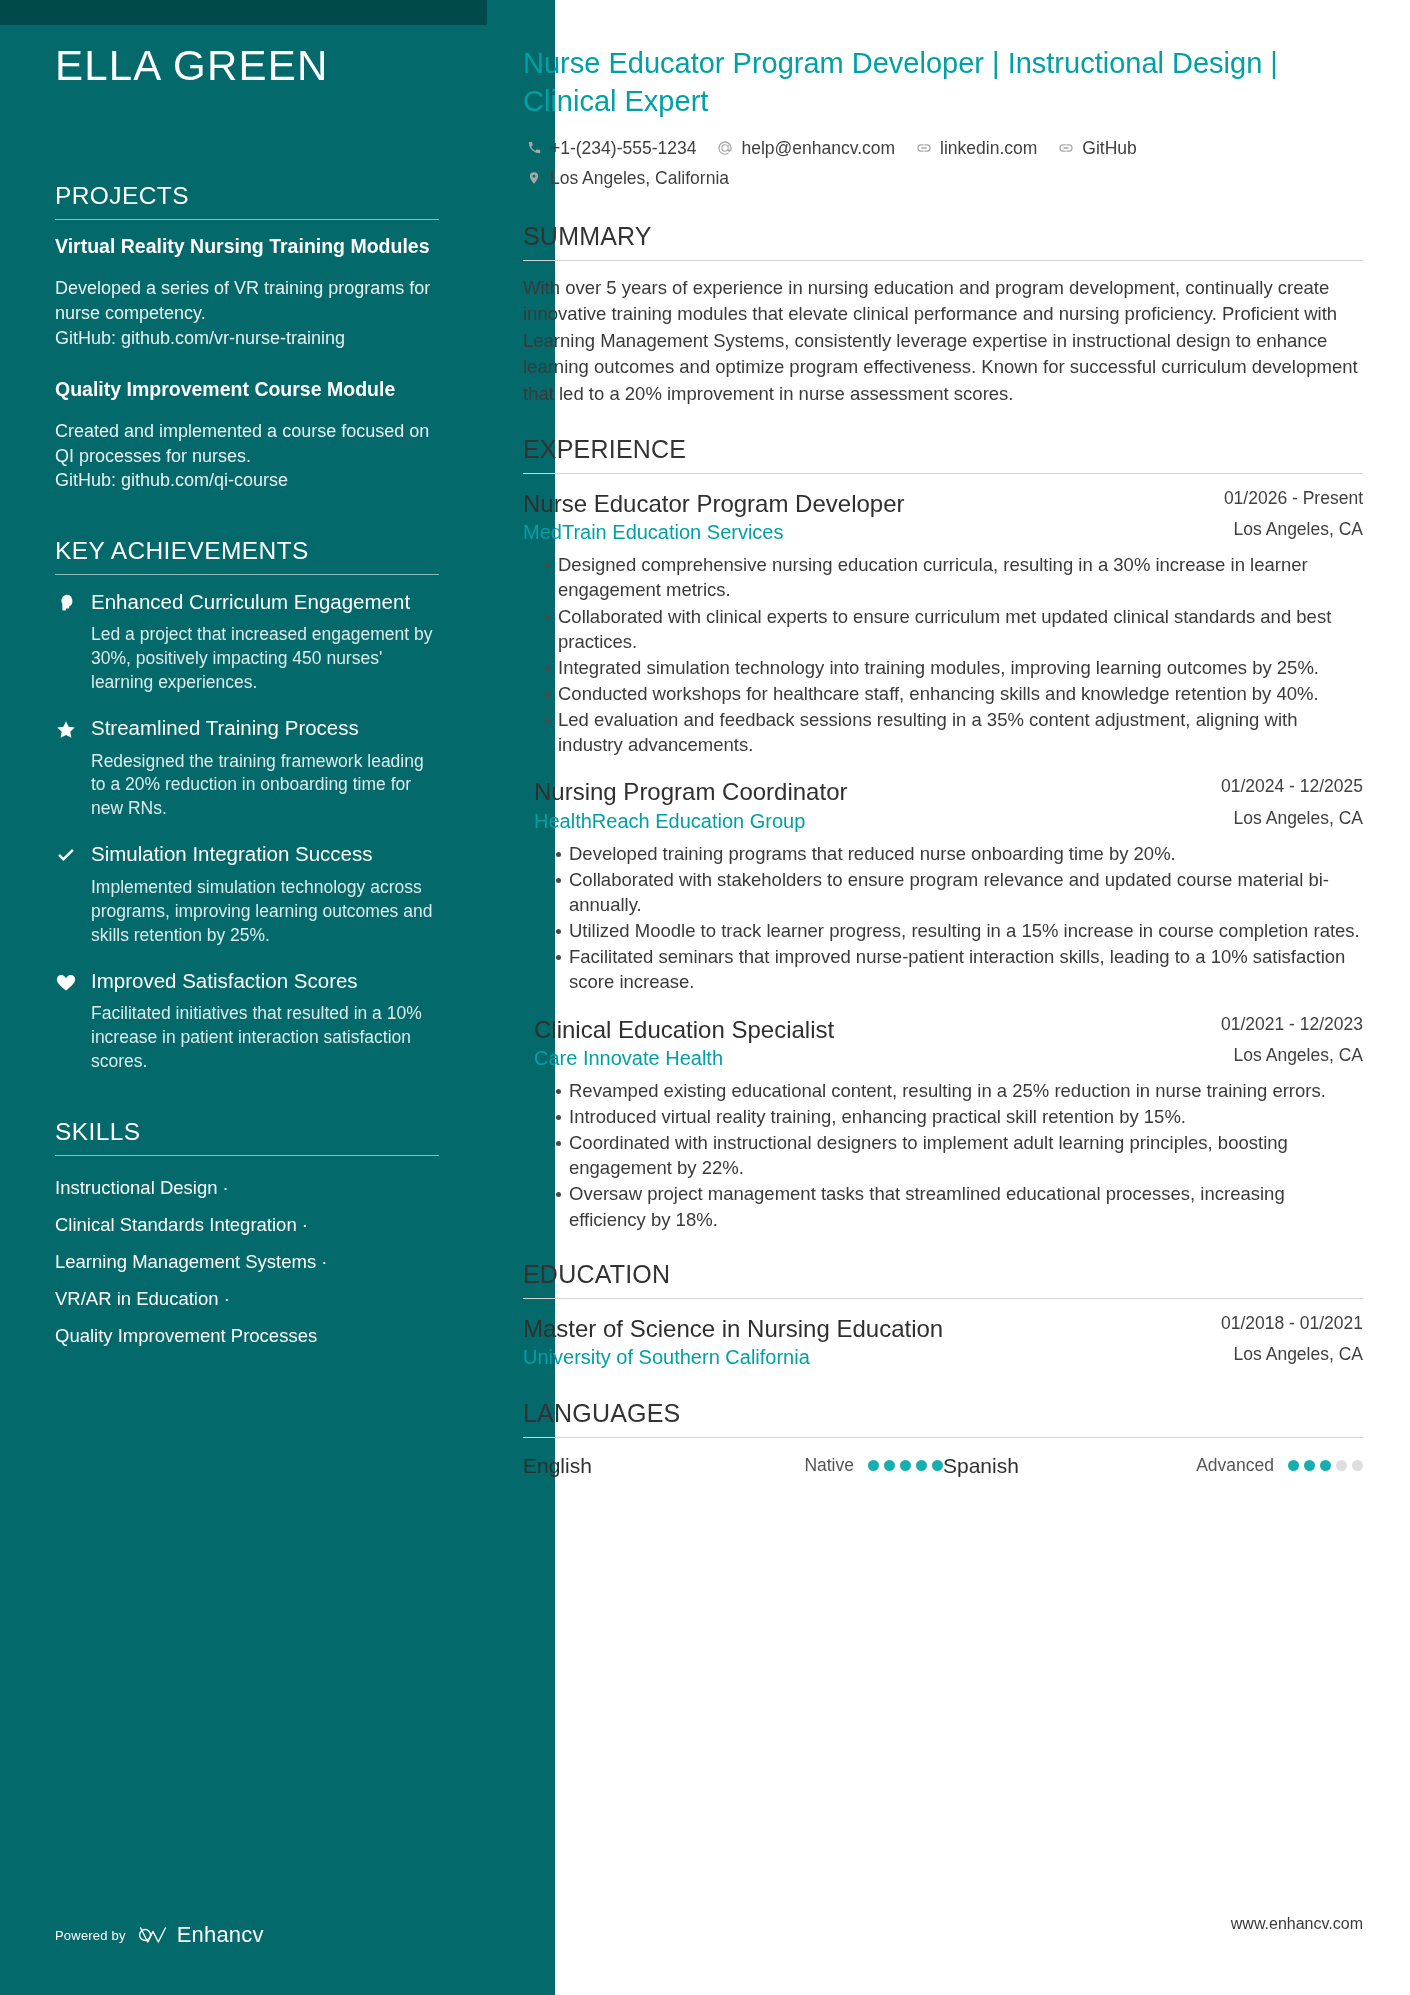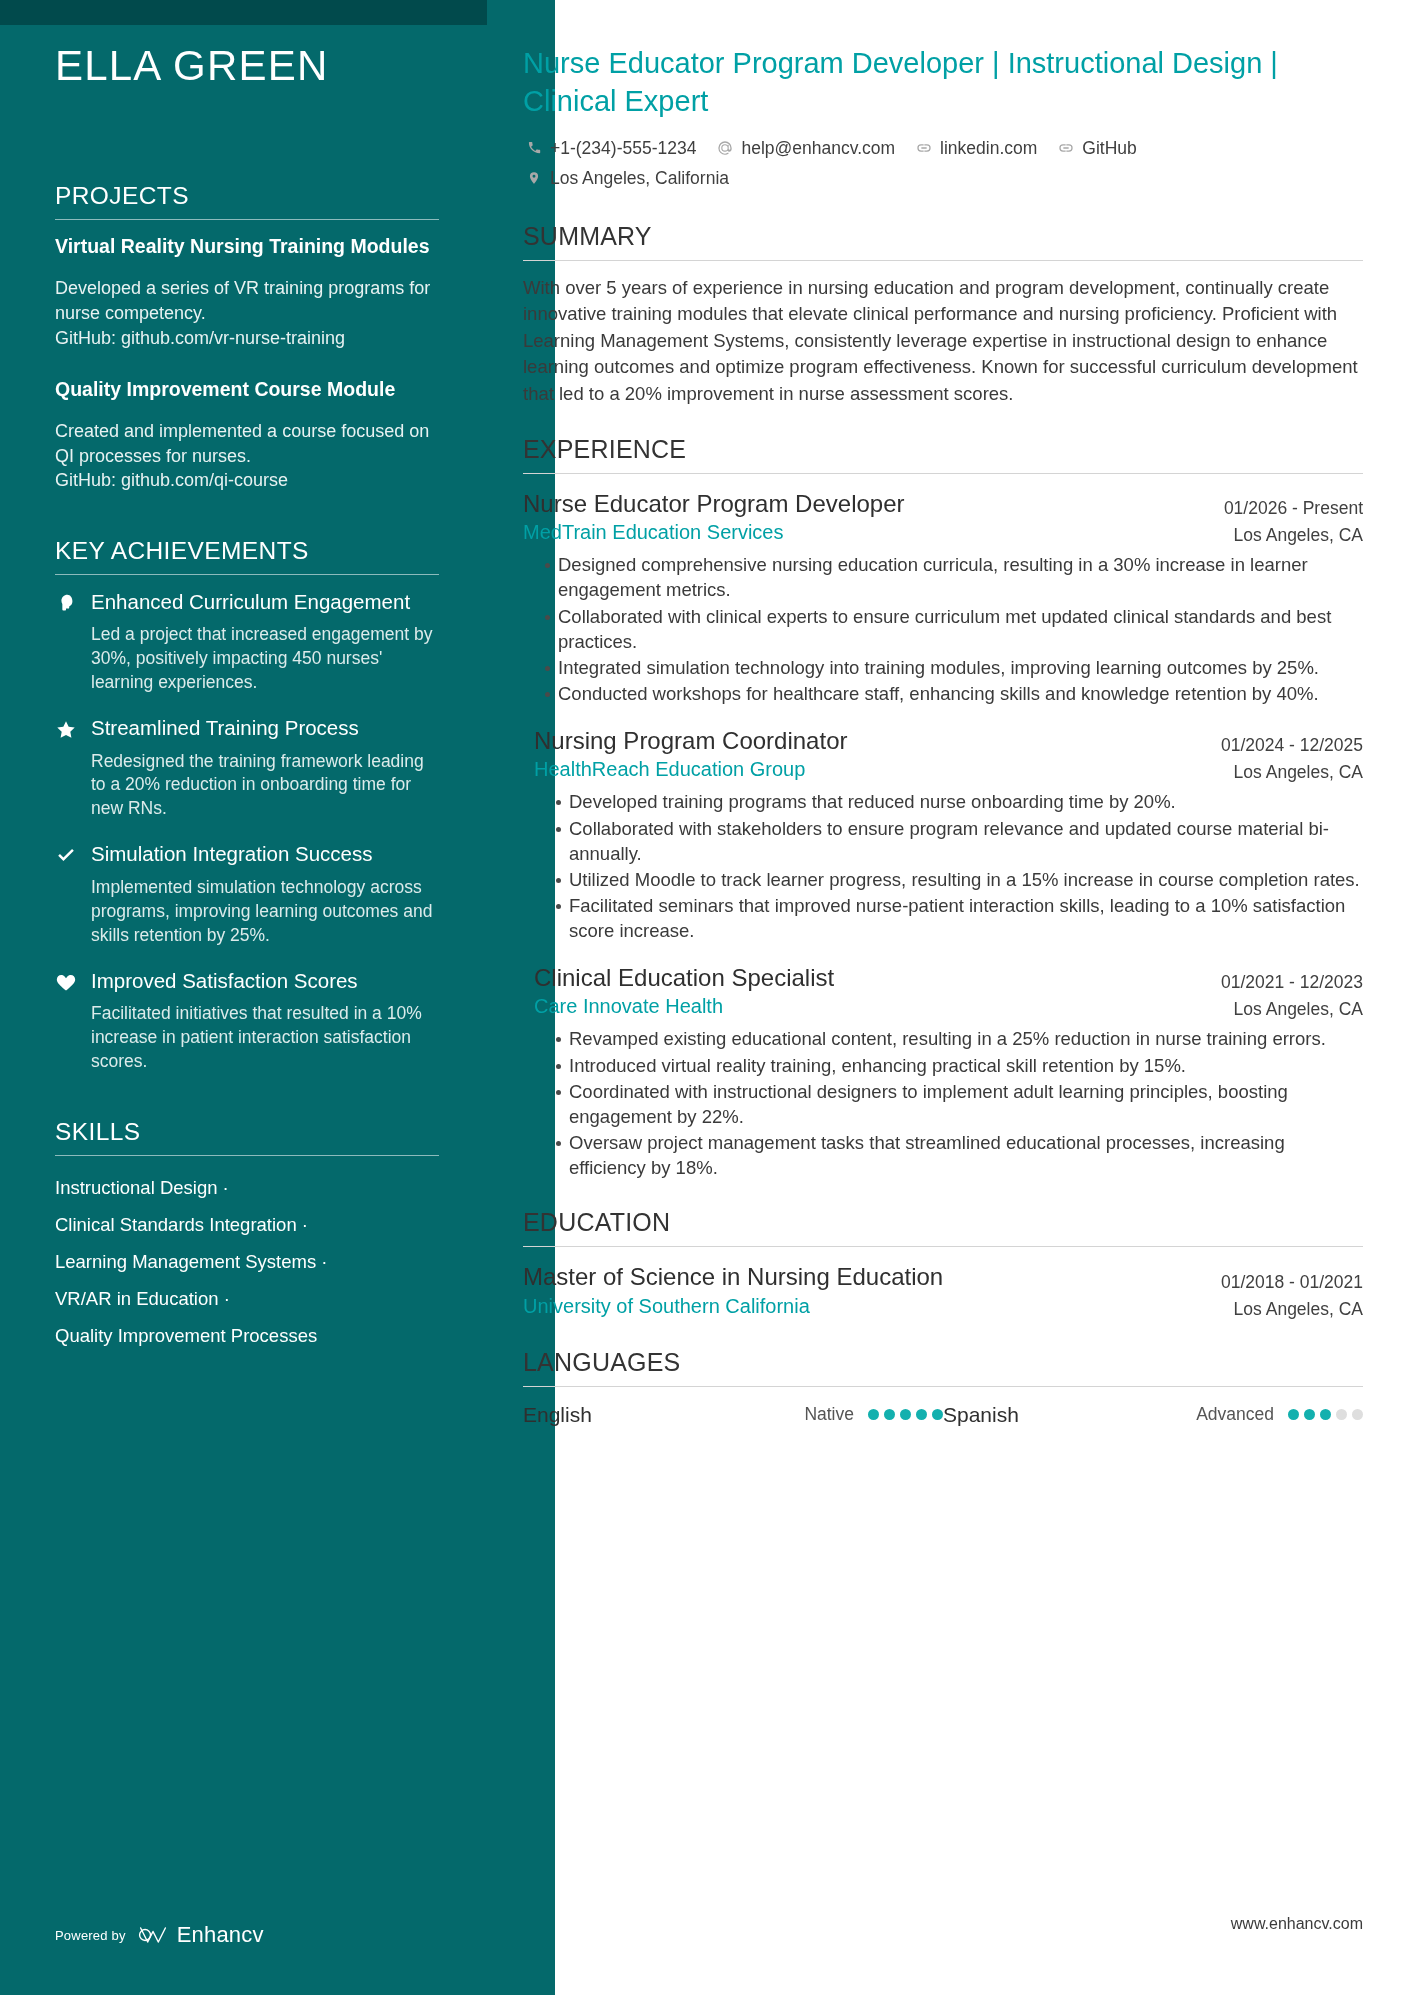--- a/index.html
+++ b/index.html
@@ -175,21 +175,21 @@
   .summary-text {
     font-size: 18.5px;
     line-height: 1.43;
     color: #3a3a3a;
   }
 
   .entry { margin-bottom: 6px; }
   .entry + .entry { margin-top: 19px; margin-left: 11px; }
   .entry-row {
     display: flex;
-    align-items: flex-end;
+    align-items: flex-start;
     justify-content: space-between;
   }
   .entry-title {
     font-size: 24px;
     color: #2f2f2f;
     font-weight: 400;
     line-height: 1.3;
   }
   .entry-date {
     font-size: 17.5px;
@@ -445,20 +445,21 @@
         </div>
         <div class="entry-row">
           <div class="entry-org">MedTrain Education Services</div>
           <div class="entry-loc">Los Angeles, CA</div>
         </div>
         <ul class="bullets">
           <li>Designed comprehensive nursing education curricula, resulting in a 30% increase in learner engagement metrics.</li>
           <li>Collaborated with clinical experts to ensure curriculum met updated clinical standards and best practices.</li>
           <li>Integrated simulation technology into training modules, improving learning outcomes by 25%.</li>
           <li>Conducted workshops for healthcare staff, enhancing skills and knowledge retention by 40%.</li>
+          <li>Led evaluation and feedback sessions resulting in a 35% content adjustment, aligning with industry advancements.</li>
         </ul>
       </div>
 
       <div class="entry">
         <div class="entry-row">
           <div class="entry-title">Nursing Program Coordinator</div>
           <div class="entry-date">01/2024 - 12/2025</div>
         </div>
         <div class="entry-row">
           <div class="entry-org">HealthReach Education Group</div>

